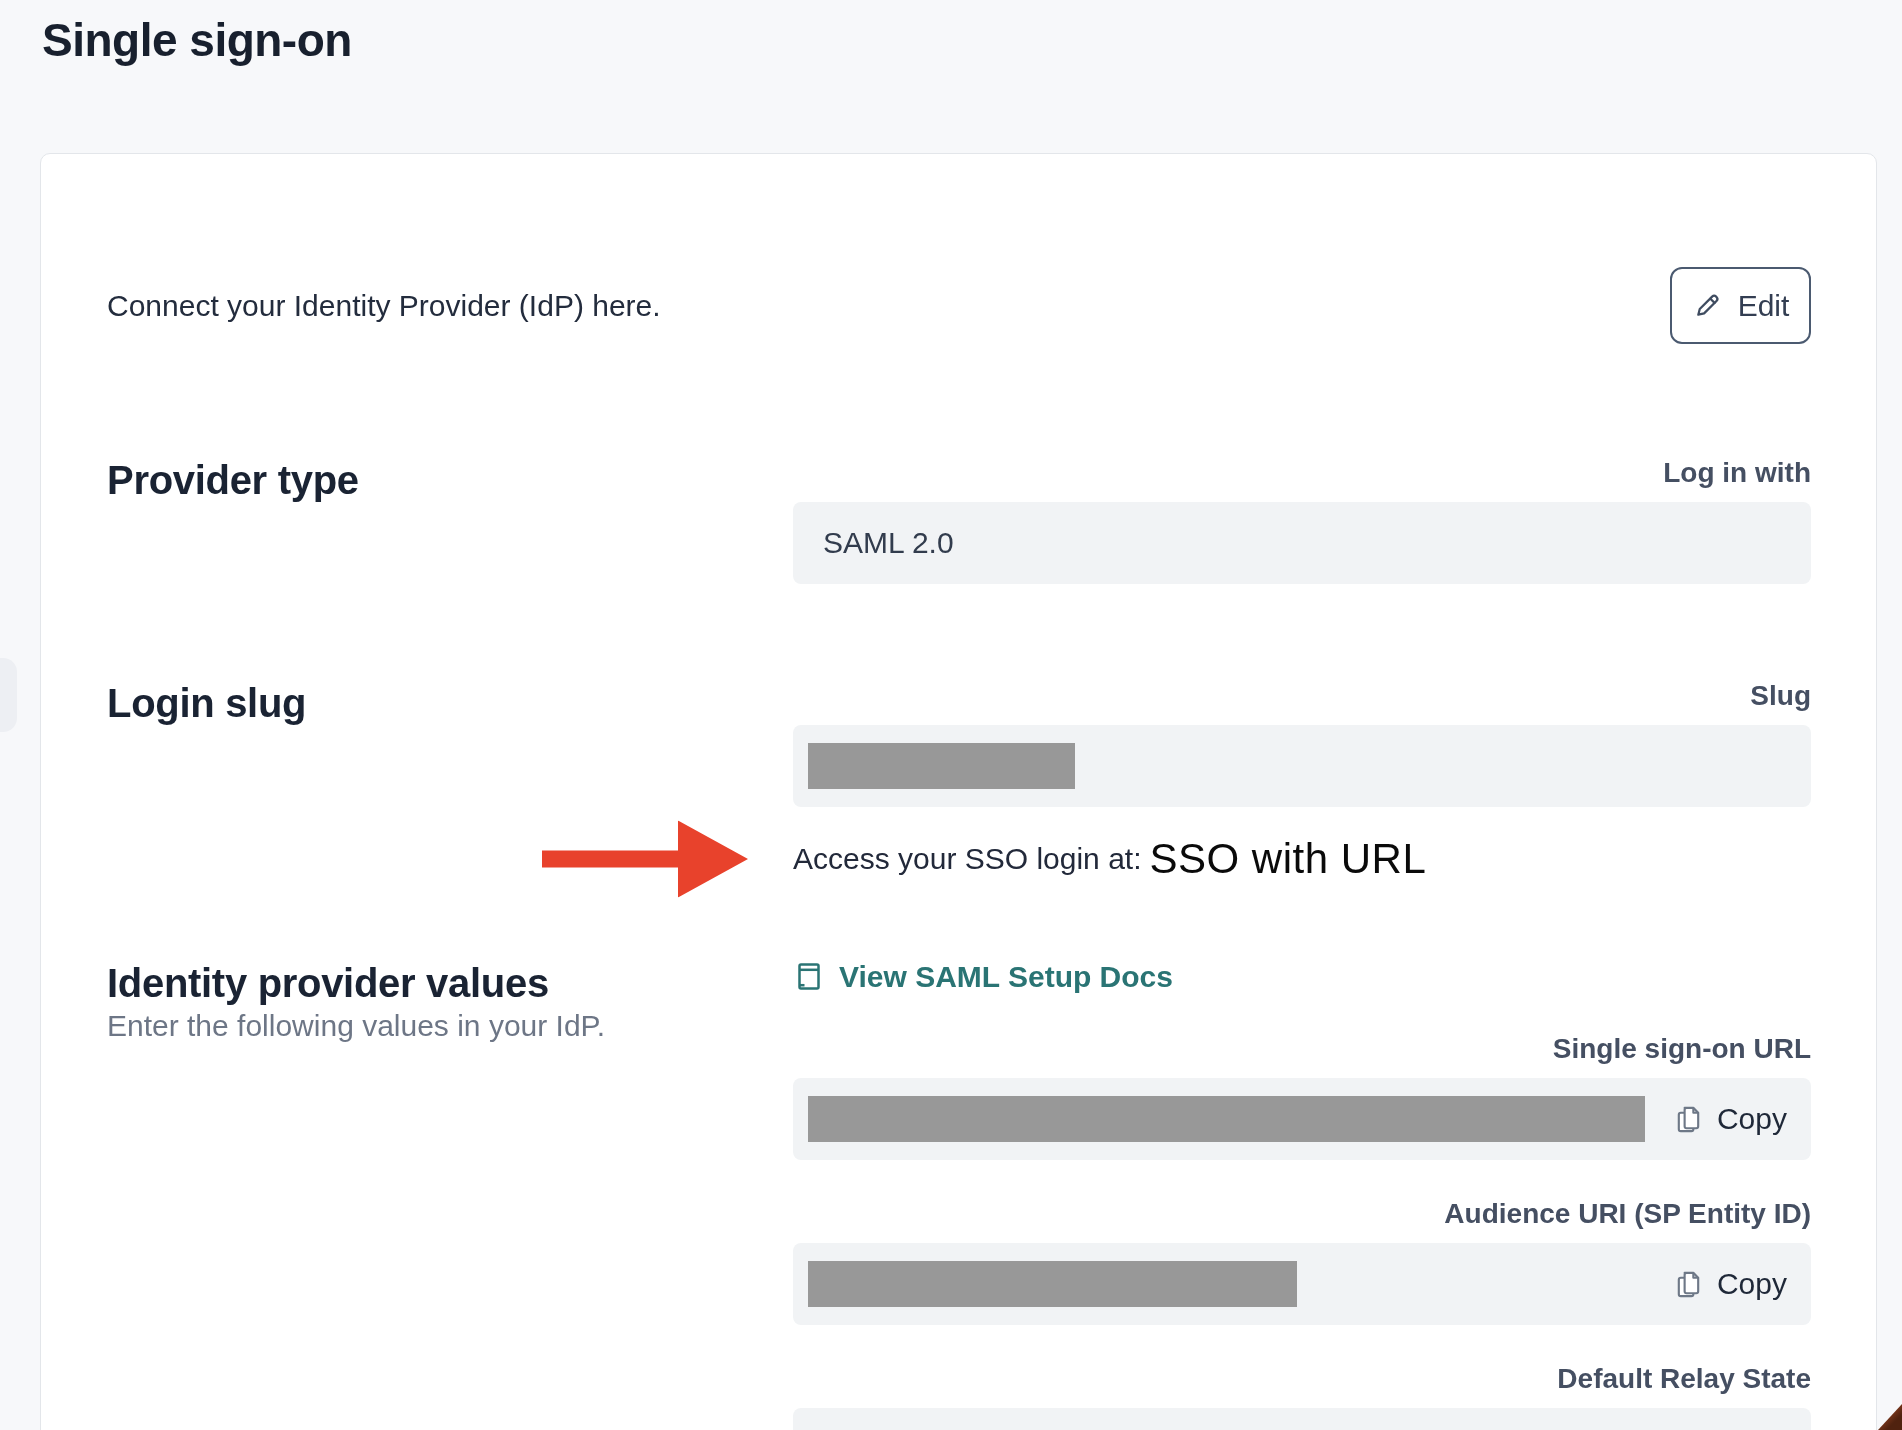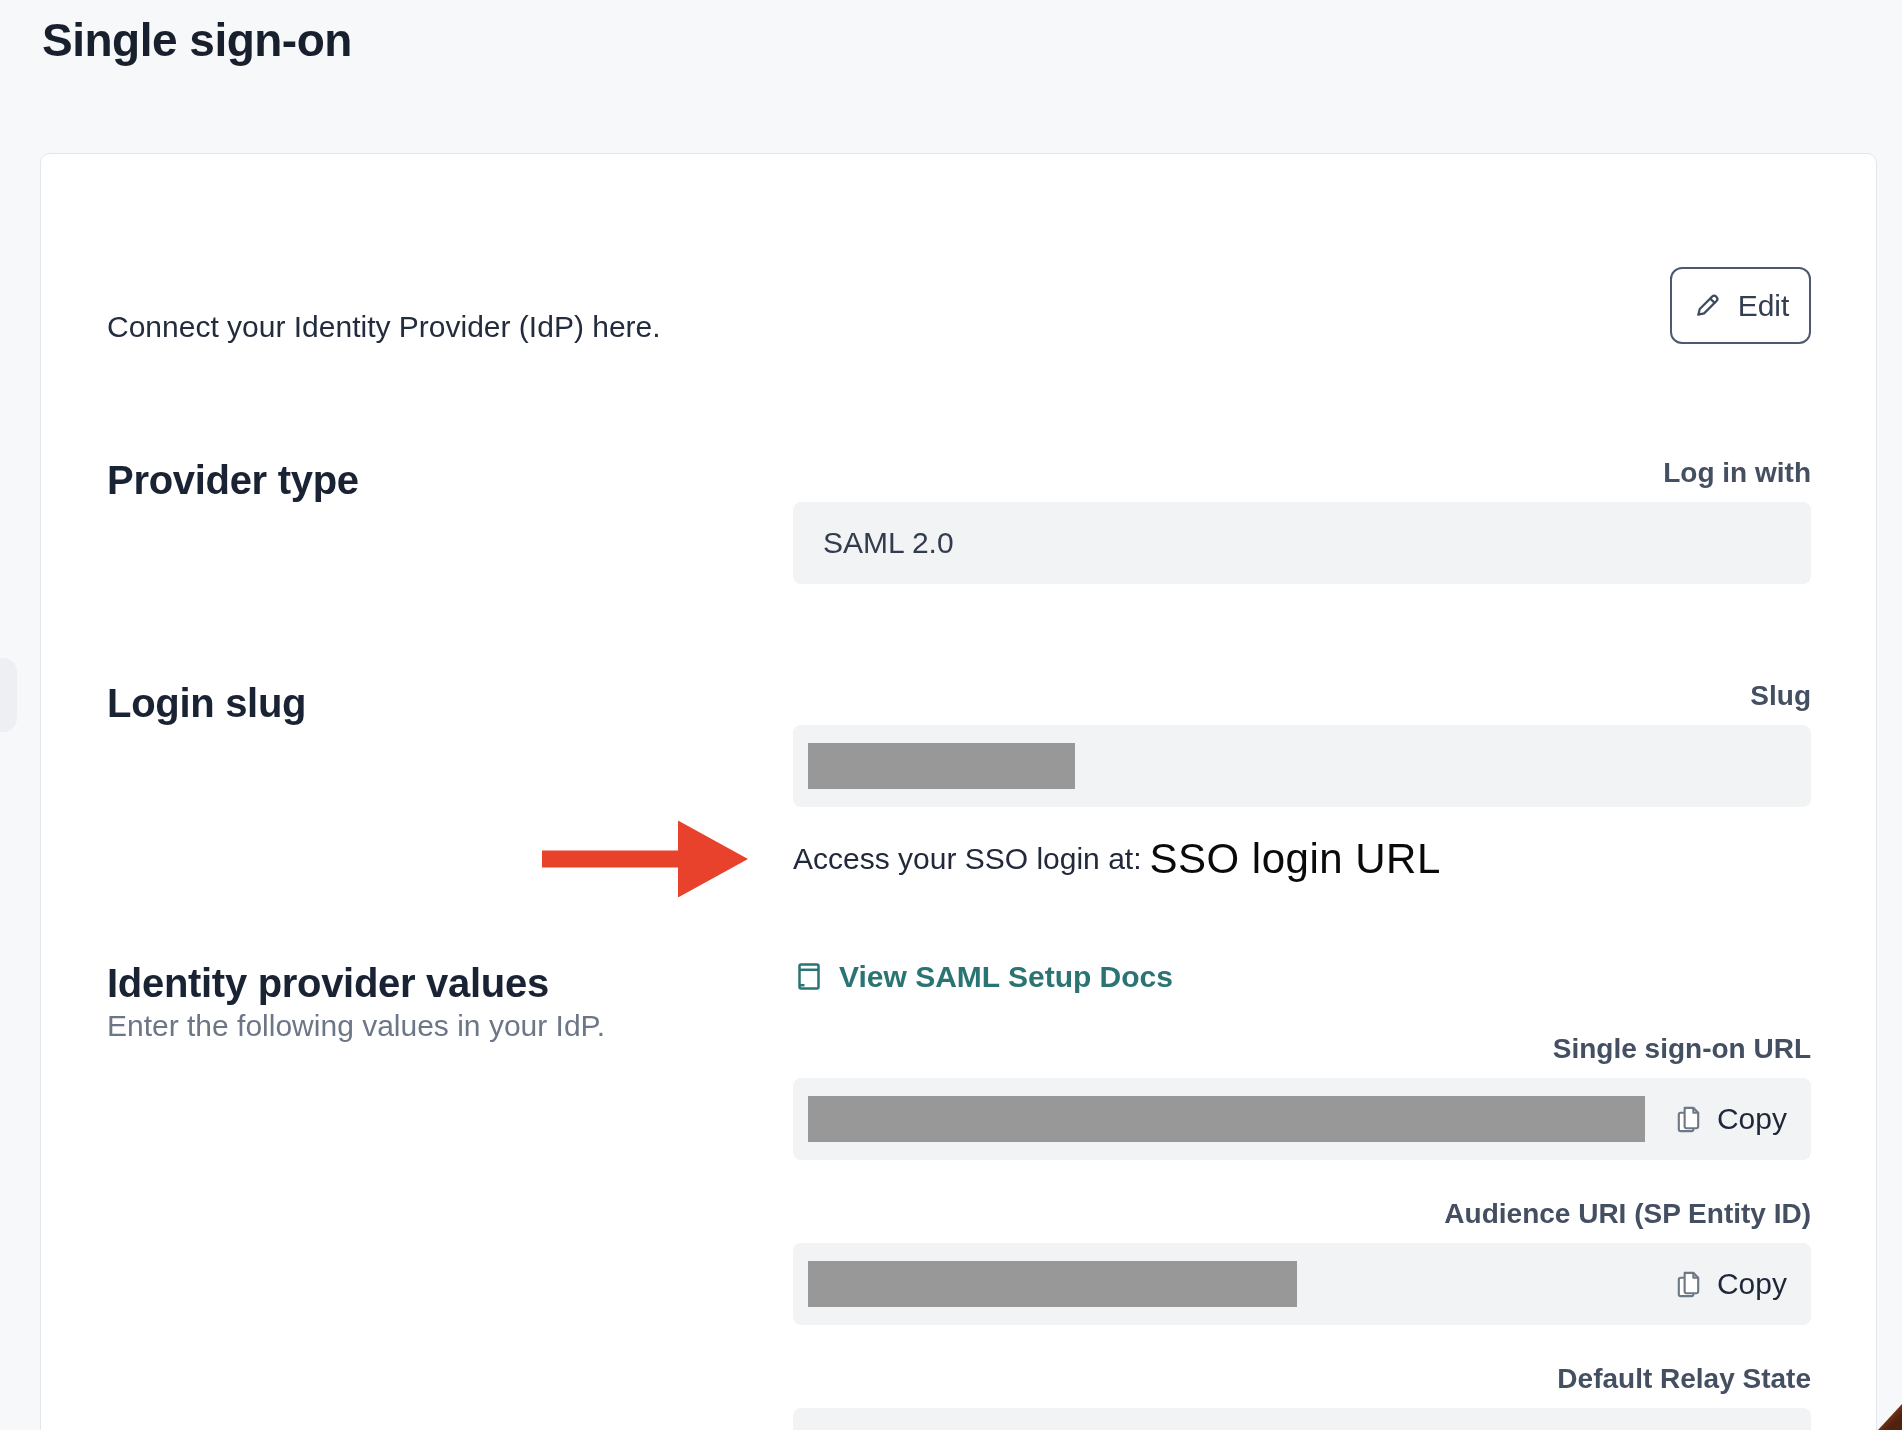--- a/index.html
+++ b/index.html
@@ -20,21 +20,21 @@
   .card {
     margin:85px 25px 0 40px;
     width:1837px;
     height:1360px;
     background:#ffffff;
     border:1px solid #e3e6ea;
     border-radius:10px;
     padding:113px 65px 0 66px;
   }
   
-  .intro-row { display:flex; justify-content:space-between; align-items:flex-end; }
+  .intro-row { display:flex; justify-content:space-between; align-items:center; }
   .intro-text { font-size:30px; color:#232c3d; }
   .edit-btn {
     display:flex; align-items:center; justify-content:center; gap:15px;
     width:141px; height:77px;
     background:#fff;
     border:2px solid #4b5a70; border-radius:12px;
     font-size:30px; font-weight:500; color:#333e52;
     cursor:pointer;
   }
   
@@ -145,21 +145,21 @@
       <div class="field">
         <div class="redact-bar bar-slug"></div>
       </div>
       <div class="access-row">
         <span class="annot-arrow">
           <svg width="206" height="77" viewBox="0 0 206 77">
             <path d="M0 30 H136 V0 L206 38.5 L136 77 V47 H0 Z" fill="#e8422c"></path>
           </svg>
         </span>
         <span class="access-text">Access your SSO login at:</span>
-        <span class="access-value">SSO login URL</span>
+        <span class="access-value">SSO with URL</span>
       </div>
     </div>
   </div>
 
   <div class="section-row row-idp">
     <div class="left-col">
       <div class="section-heading">Identity provider values</div>
       <div class="section-sub">Enter the following values in your IdP.</div>
     </div>
     <div class="right-col">

